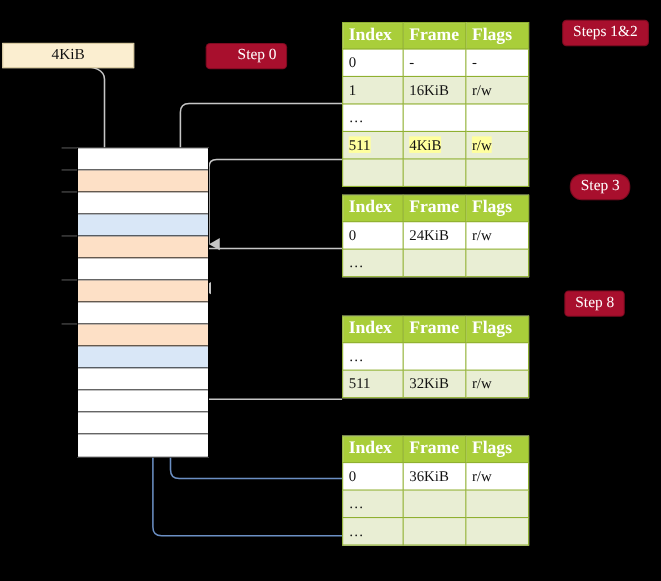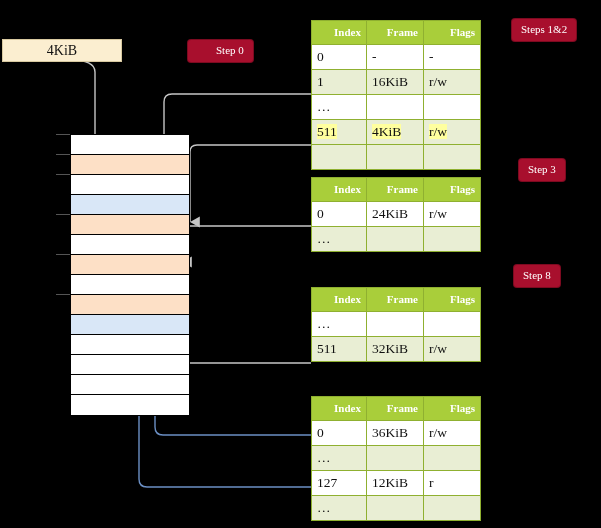--- a/index.html
+++ b/index.html
@@ -9,21 +9,21 @@
     color:#000;
   }
   .stage{position:absolute;left:0;top:0;width:601px;height:528px;}
 
   
   .badge{
     position:absolute;
     background:#a80f2d;
     color:#ffffff;
     font-family:"Liberation Serif","DejaVu Serif",serif;
-    font-size:11px;
+    font-size:14px;
     line-height:19px;
     padding:1px 9px 2px 9px;
     border-radius:3px;
     white-space:nowrap;
     box-shadow:0 0 0 1px #7d0a20;
   }
 
   
   .kib-box{
     position:absolute;
@@ -60,24 +60,24 @@
     position:absolute;
     border-collapse:collapse;
     background:#ffffff;
     font-size:13.5px;
     box-sizing:border-box;
   }
   table.pt th{
     background:#a9ce3a;
     color:#ffffff;
     font-weight:bold;
-    text-align:right;
+    text-align:left;
     padding:2px 5px 3px 5px;
     border:1px solid #8fb030;
-    font-size:11px;
+    font-size:16px;
     line-height:18px;
     white-space:nowrap;
   }
   table.pt td{
     border:1px solid #8fb030;
     padding:2px 5px 3px 5px;
     line-height:19px;
     height:19px;
     white-space:nowrap;
     color:#111;
@@ -138,21 +138,21 @@
   <div class="kib-box" style="left:2px;top:39px;width:118px;height:21px;line-height:21px;">
     <span>4KiB</span>
   </div>
 
   <div class="badge" style="left:188px;top:40px;padding-left:28px;">
     <span>Step 0</span>
   </div>
   <div class="badge" style="left:512px;top:19px;">
     <span>Steps 1&amp;2</span>
   </div>
-  <div class="badge" style="left:519px;top:159px;">
+  <div class="badge" style="left:519px;top:159px;border-radius:10px;">
     <span>Step 3</span>
   </div>
   <div class="badge" style="left:514px;top:265px;">
     <span>Step 8</span>
   </div>
 
   <div class="strip" id="strip" style="left:70px;top:134px;width:120px;height:282px;">
       <div class="strip-row" style="height: 20px; background: rgb(255, 255, 255);"></div>
       <div class="strip-row" style="height: 20px; background: rgb(253, 224, 198);"></div>
       <div class="strip-row" style="height: 20px; background: rgb(255, 255, 255);"></div>
@@ -288,25 +288,20 @@
           <tr class="plain">
             <td>0</td>
             <td>36KiB</td>
             <td>r/w</td>
           </tr>
           <tr class="alt">
             <td class="ell">…</td>
             <td></td>
             <td></td>
           </tr>
-          <tr class="plain">
-            <td>127</td>
-            <td>12KiB</td>
-            <td>r</td>
-          </tr>
           <tr class="alt">
             <td class="ell">…</td>
             <td></td>
             <td></td>
           </tr>
         </tbody>
       </table>
     </div>
 
 </div>

